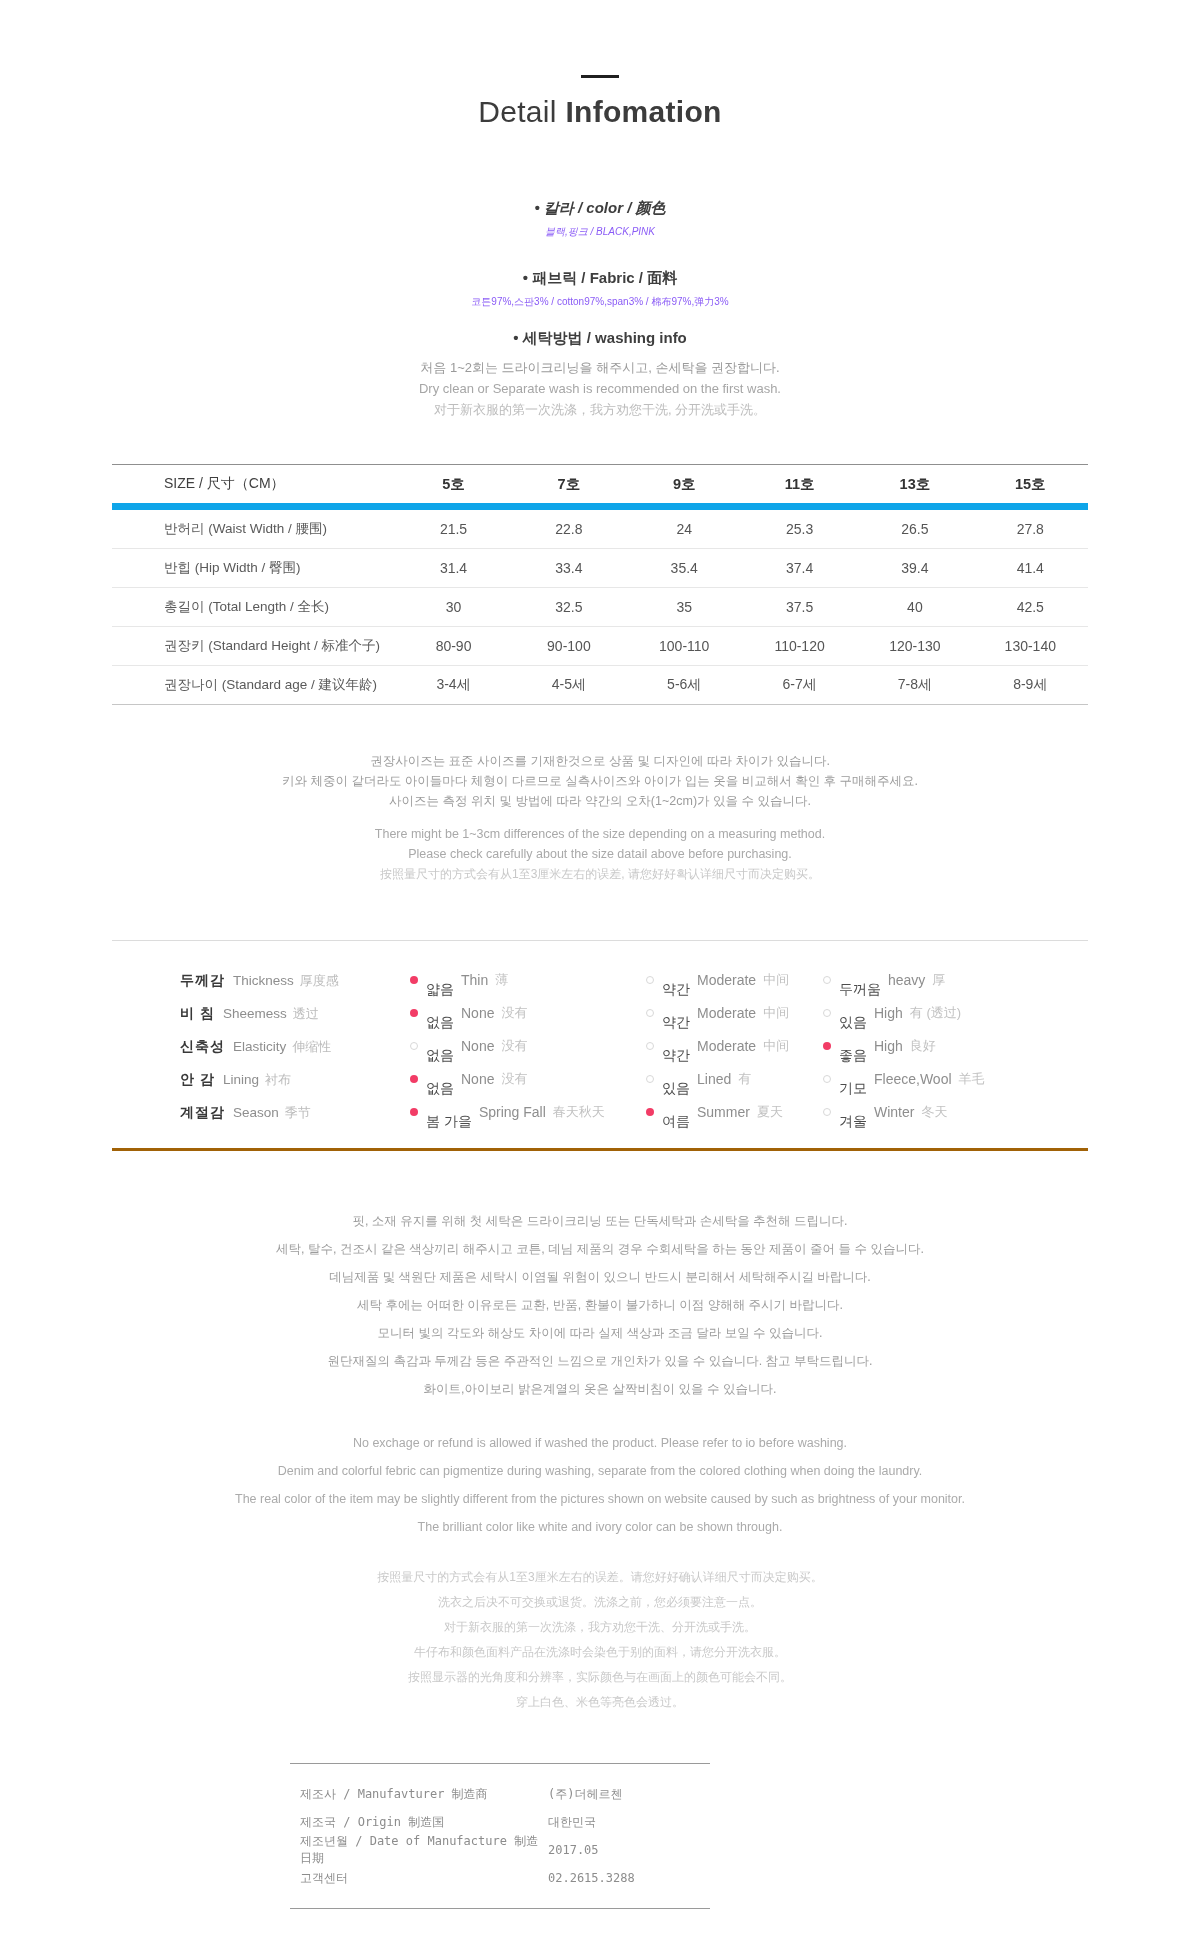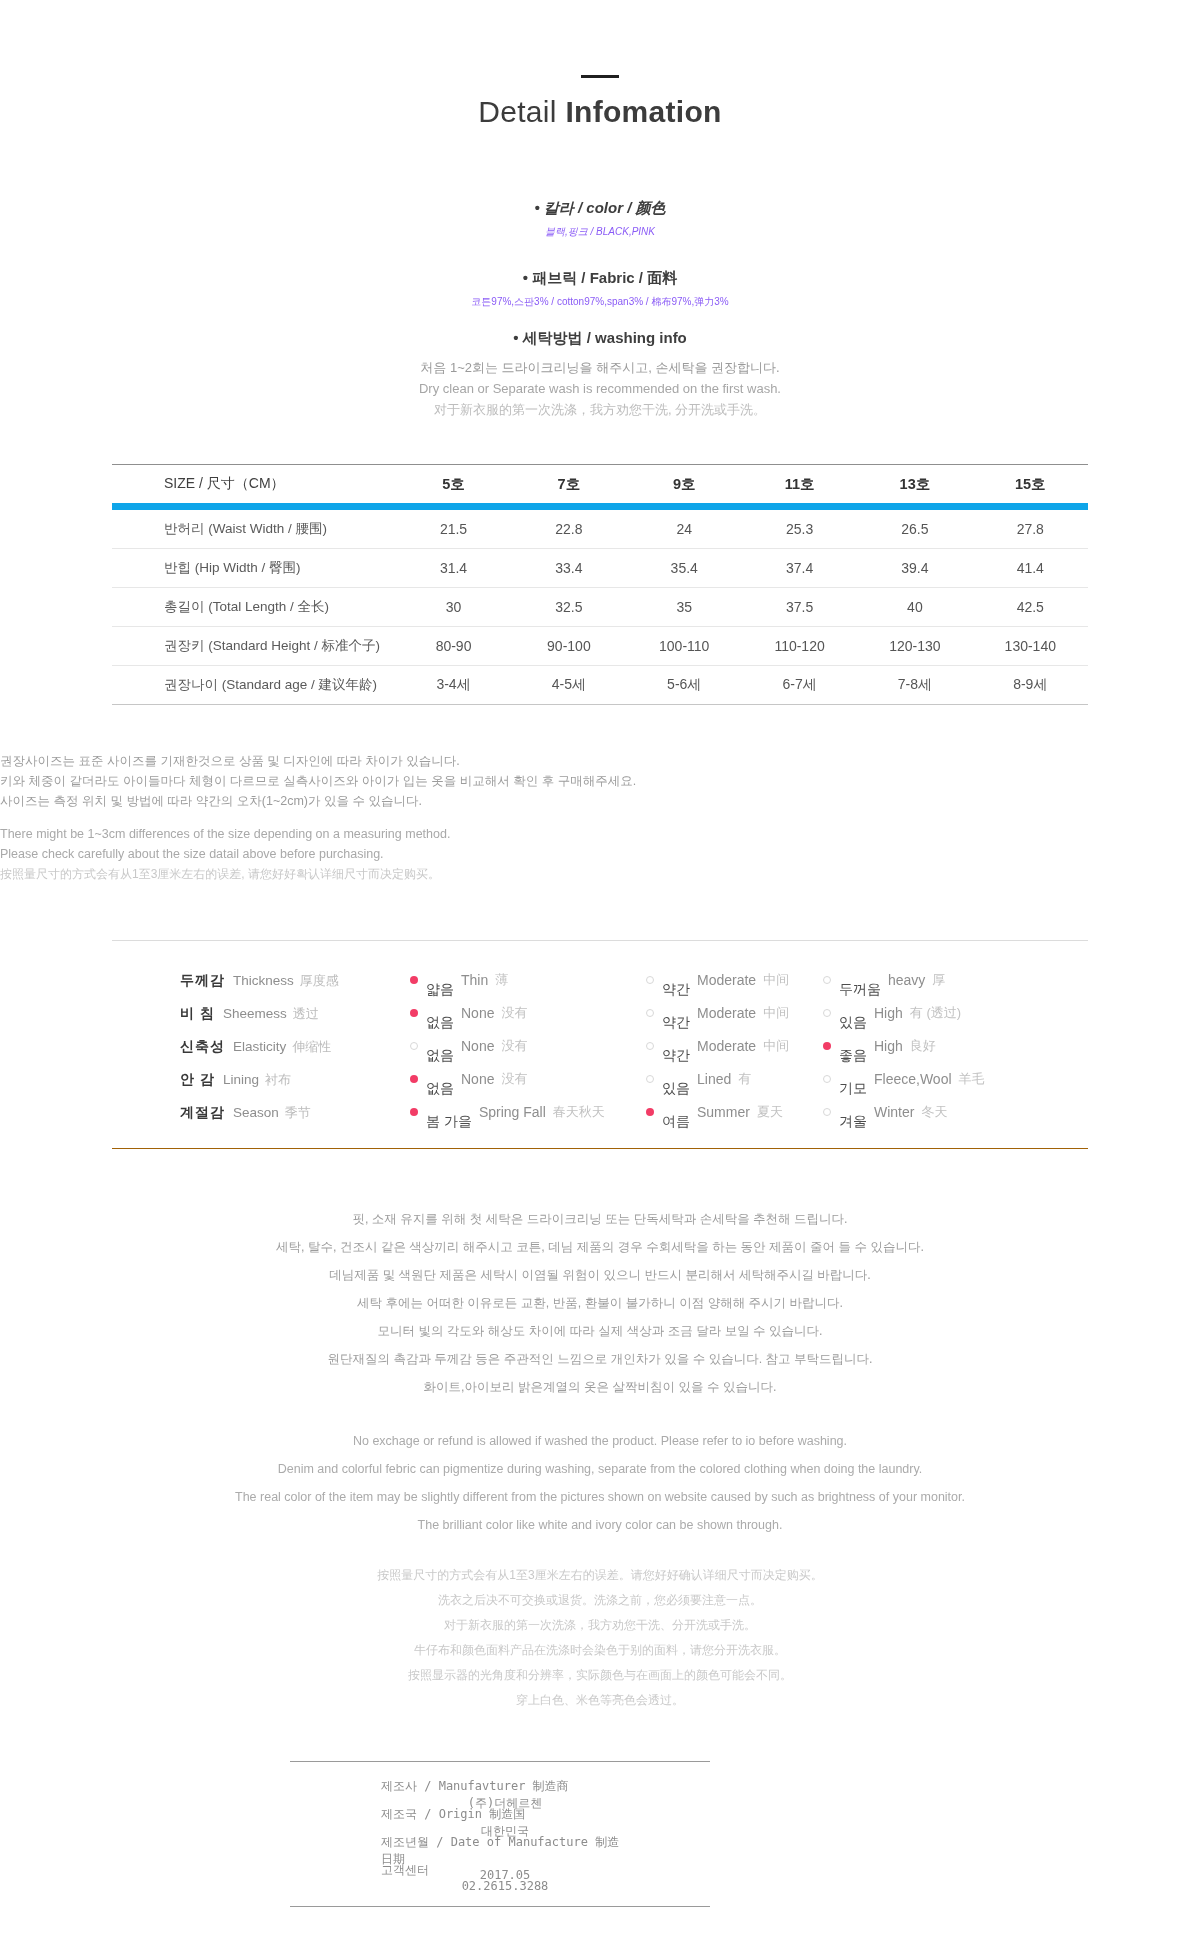--- a/index.html
+++ b/index.html
@@ -30,29 +30,29 @@
   .size tr { border-bottom:1px solid #e7e7e7; }
   .size tr.head { border-bottom:7px solid #0ea5e9; }
   .size tr:last-child { border-bottom:1px solid #c6c6c6; }
   .size th, .size td { height:38px; font-weight:400; padding:0; }
   .size .lbl { text-align:left; padding-left:52px; width:231px; font-size:13.5px; color:#5a5a5a; }
   .size tr.head .lbl { font-size:14px; color:#3f3f3f; font-weight:500; }
   .size th.col { width:115px; text-align:center; font-size:14.5px; font-weight:700; color:#333; }
   .size td.val { width:115px; text-align:center; font-size:14px; color:#555; }
 
   
-  .size-notes { margin-top:46px; text-align:left; }
+  .size-notes { margin-top:46px; text-align:center; }
   .size-notes p { margin:0; }
   .sn-ko { font-size:12.5px; line-height:20px; color:#9c9c9c; }
   .sn-en { font-size:12.5px; line-height:20px; color:#a9a9a9; }
   .sn-en.first { margin-top:13px; }
   .sn-zh { margin-top:14px; font-size:12px; line-height:20px; color:#c8c8c8; }
 
   
-  .traits { width:976px; margin:56px auto 0 auto; border-top:1px solid #dcdcdc; border-bottom:1px solid #a16207; padding:20px 0 22px 0; }
+  .traits { width:976px; margin:56px auto 0 auto; border-top:1px solid #dcdcdc; border-bottom:3px solid #a16207; padding:20px 0 22px 0; }
   .trait-row { display:grid; grid-template-columns:230px 236px 177px auto; align-items:center; height:33px; padding-left:68px; }
   .t-label .tl-ko { font-size:14px; font-weight:700; color:#383838; letter-spacing:1px; }
   .t-label .tl-en { font-size:13.5px; color:#8e8e8e; margin-left:8px; }
   .t-label .tl-zh { font-size:13px; color:#bcbcbc; margin-left:6px; }
   .opt { display:flex; align-items:center; }
   .dot { width:8px; height:8px; border-radius:50%; box-sizing:border-box; margin-right:8px; flex:none; }
   .dot[data-state="on"]  { background:#f23c66; }
   .dot[data-state="off"] { background:#fff; border:1px solid #d8d8d8; }
   .opt .o-ko { font-size:14px; color:#4c4c4c;margin-top:20px; }
   .opt .o-en { font-size:14px; color:#8e8e8e; margin-left:7px; }
@@ -63,21 +63,21 @@
   .care p { margin:0; }
   .care-ko { margin-top:56px; }
   .care-ko p { font-size:12.5px; line-height:28px; color:#9c9c9c; }
   .care-en { margin-top:26px; }
   .care-en p { font-size:12.5px; line-height:28px; color:#ababab; }
   .care-zh { margin-top:24px; }
   .care-zh p { font-size:12px; line-height:25px; color:#c9c9c9; }
 
   
   .maker { width:410px; margin:48px 0 0 290px; border-top:1px solid #9a9a9a; border-bottom:1px solid #9a9a9a; padding:16px 0 16px 10px; font-family:"DejaVu Sans Mono","Liberation Mono",monospace; }
-  .m-row { display:flex; align-items:center; height:28px;flex-direction:column; }
+  .m-row { display:flex; align-items:center; height:28px; }
   .m-label { width:248px; flex:none; font-size:12px; color:#8c8c8c; }
   .m-value { font-size:12px; color:#8c8c8c; }
 </style>
 </head>
 <body>
 
 <div class="page">
 
   <div class="header">
     <span class="dash"></span>

